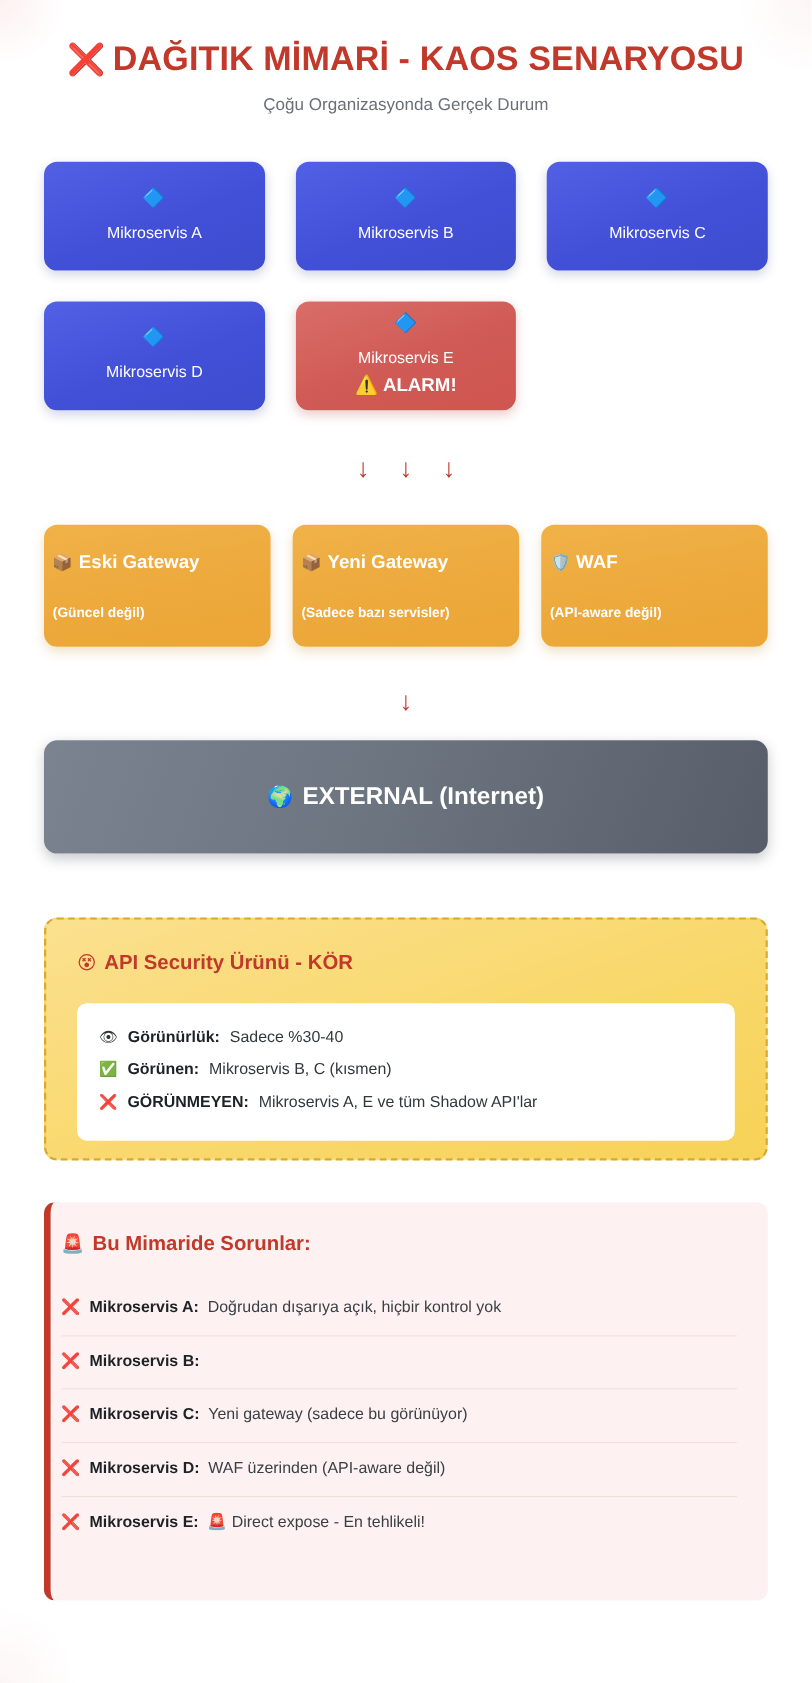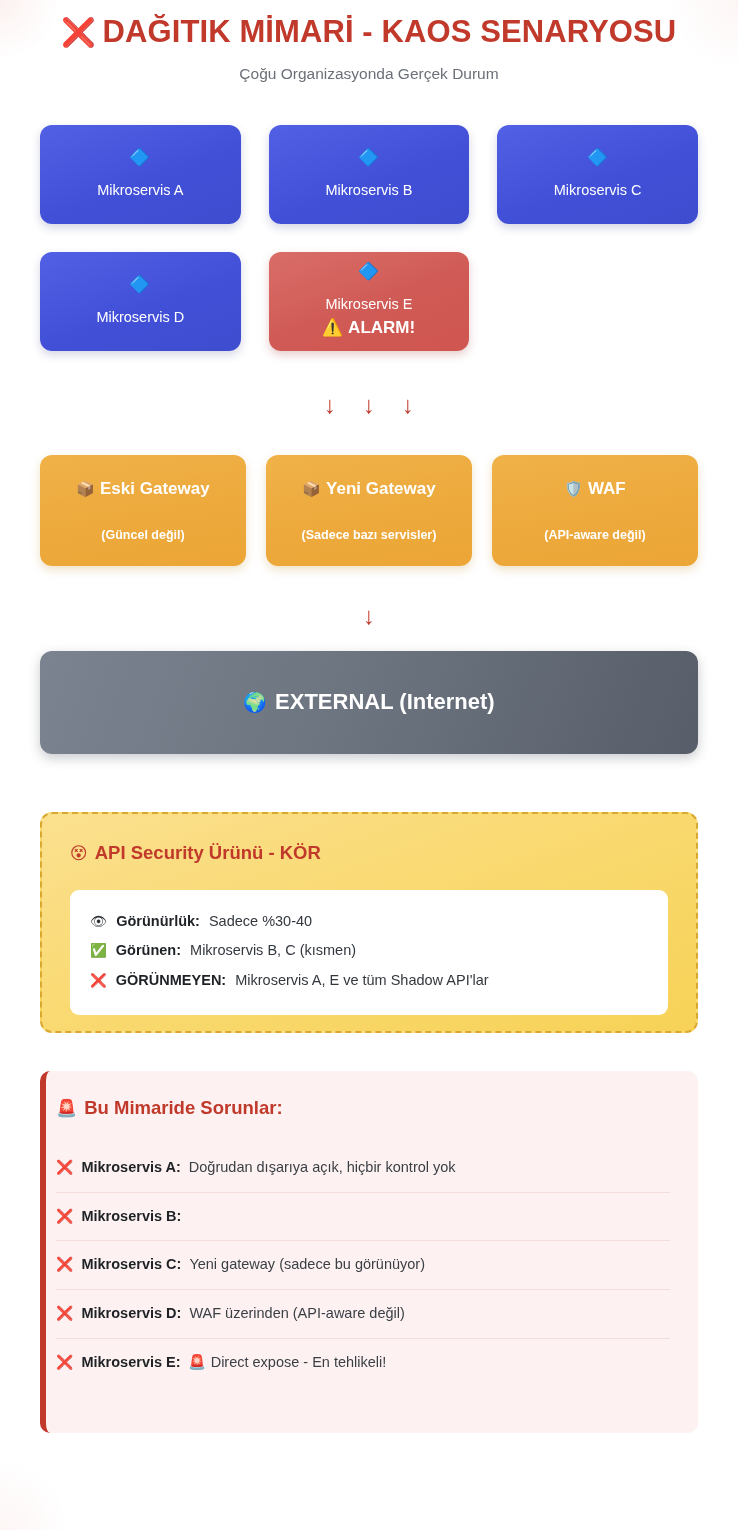--- a/index.html
+++ b/index.html
@@ -28,21 +28,21 @@
       radial-gradient(circle at 0% 100%, rgba(224,120,110,0.07) 0, rgba(255,255,255,0) 70px);
   }
 
   .page {
     position: relative;
     width: 738px;
     padding: 0 40px;
   }
 
   
-  .header { padding-top: 14px; text-align: center; }
+  .header { padding-top: 36px; text-align: center; }
 
   .main-title {
     color: #c0392b;
     font-size: 31px;
     font-weight: bold;
     letter-spacing: 0.1px;
     line-height: 1.15;
     white-space: nowrap;
   }
   .main-title .x-glyph { font-size: 28px; margin-right: 6px; letter-spacing: 0; }
@@ -110,21 +110,21 @@
     gap: 20px;
   }
 
   .gateway-box {
     height: 111px;
     border-radius: 12px;
     background: linear-gradient(170deg, #f0b248 0%, #eda93c 55%, #eba636 100%);
     color: #ffffff;
     display: flex;
     flex-direction: column;
-    align-items: center;
+    align-items: flex-start;
     justify-content: center;
     gap: 29px;
     box-shadow: 0 4px 10px rgba(190,140,40,0.25);
     text-align: center;
     padding: 0 8px;
   }
 
   .gateway-title {
     font-size: 17px;
     font-weight: bold;

